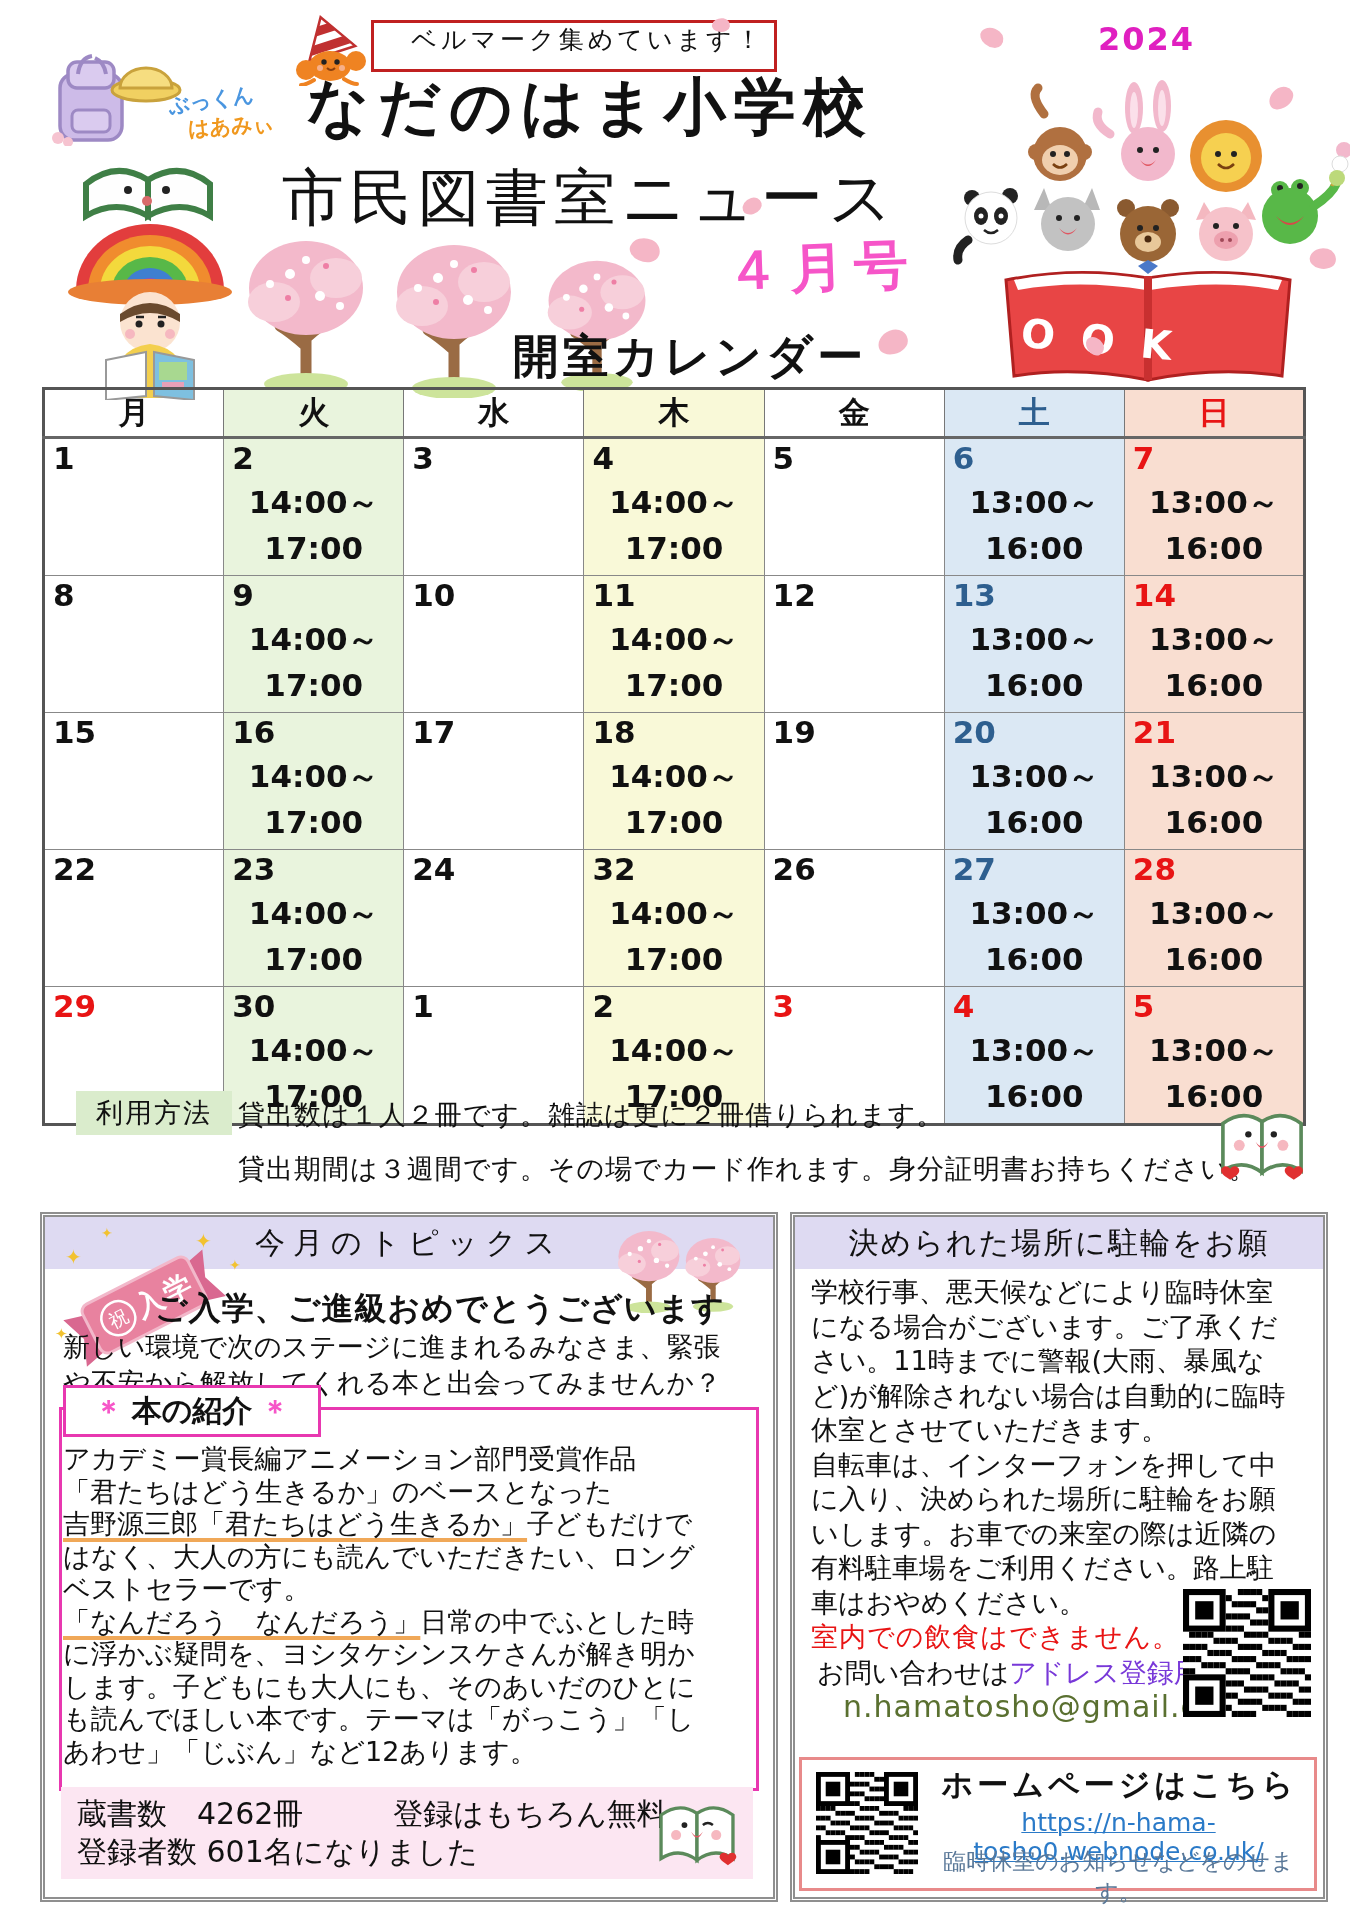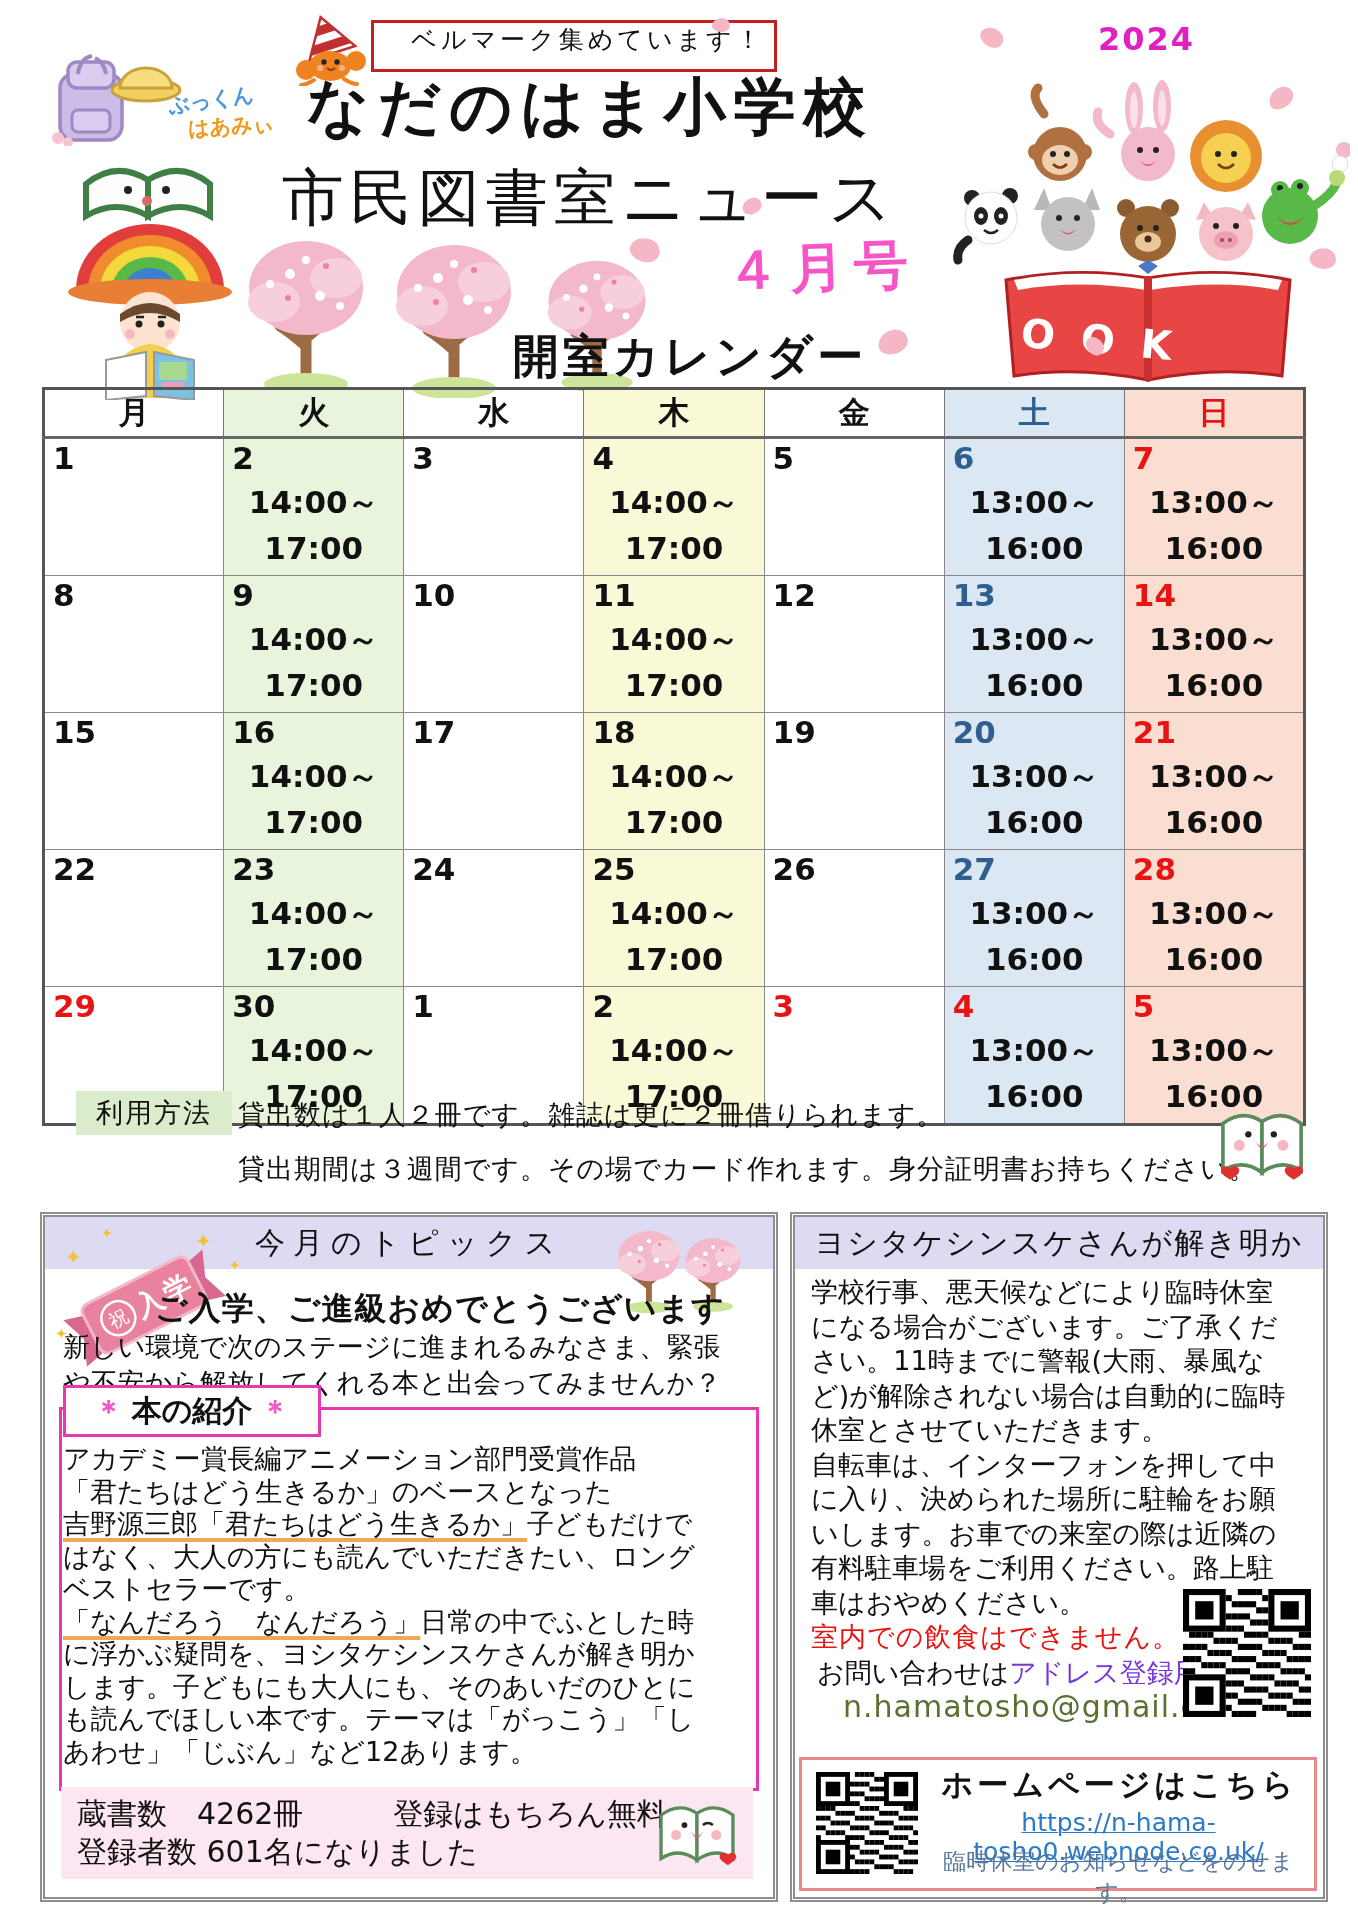--- a/index.html
+++ b/index.html
@@ -412,21 +412,21 @@
           <div class="date">23</div>
           <div class="times">
             <div>14:00～</div>
             <div>17:00</div>
           </div>
         </td>
         <td class="col-wed">
           <div class="date">24</div>
         </td>
         <td class="col-thu">
-          <div class="date">25</div>
+          <div class="date">32</div>
           <div class="times">
             <div>14:00～</div>
             <div>17:00</div>
           </div>
         </td>
         <td class="col-fri">
           <div class="date">26</div>
         </td>
         <td class="col-sat">
           <div class="date c-sat">27</div>
@@ -561,21 +561,21 @@
       <circle cx="30" cy="50" r="6" fill="#f6b8c0"></circle>
         <circle cx="78" cy="50" r="6" fill="#f6b8c0"></circle>
       <path d="M48 46 q7 10 14 0 q-7 14 -14 0 Z" fill="#e05560"></path>
       <path d="M92 74 c3,-5 10,-3 10,2 c0,4 -6,7 -10,10 c-4,-3 -10,-6 -10,-10 c0,-5 7,-7 10,-2 Z" fill="#e03030"></path>
     </svg>
   </div>
 </div>
 
 <div class="abs bottom-box notice-box">
   <div class="band" style="letter-spacing:2px">
-    <span>ヨシタケシンスケさんが解き明か</span>
+    <span>決められた場所に駐輪をお願</span>
   </div>
   <div class="notice-par">学校行事、悪天候などにより臨時休室
 になる場合がございます。ご了承くだ
 さい。11時までに警報(大雨、暴風な
 ど)が解除されない場合は自動的に臨時
 休室とさせていただきます。
 自転車は、インターフォンを押して中
 に入り、決められた場所に駐輪をお願
 いします。お車での来室の際は近隣の
 有料駐車場をご利用ください。路上駐

